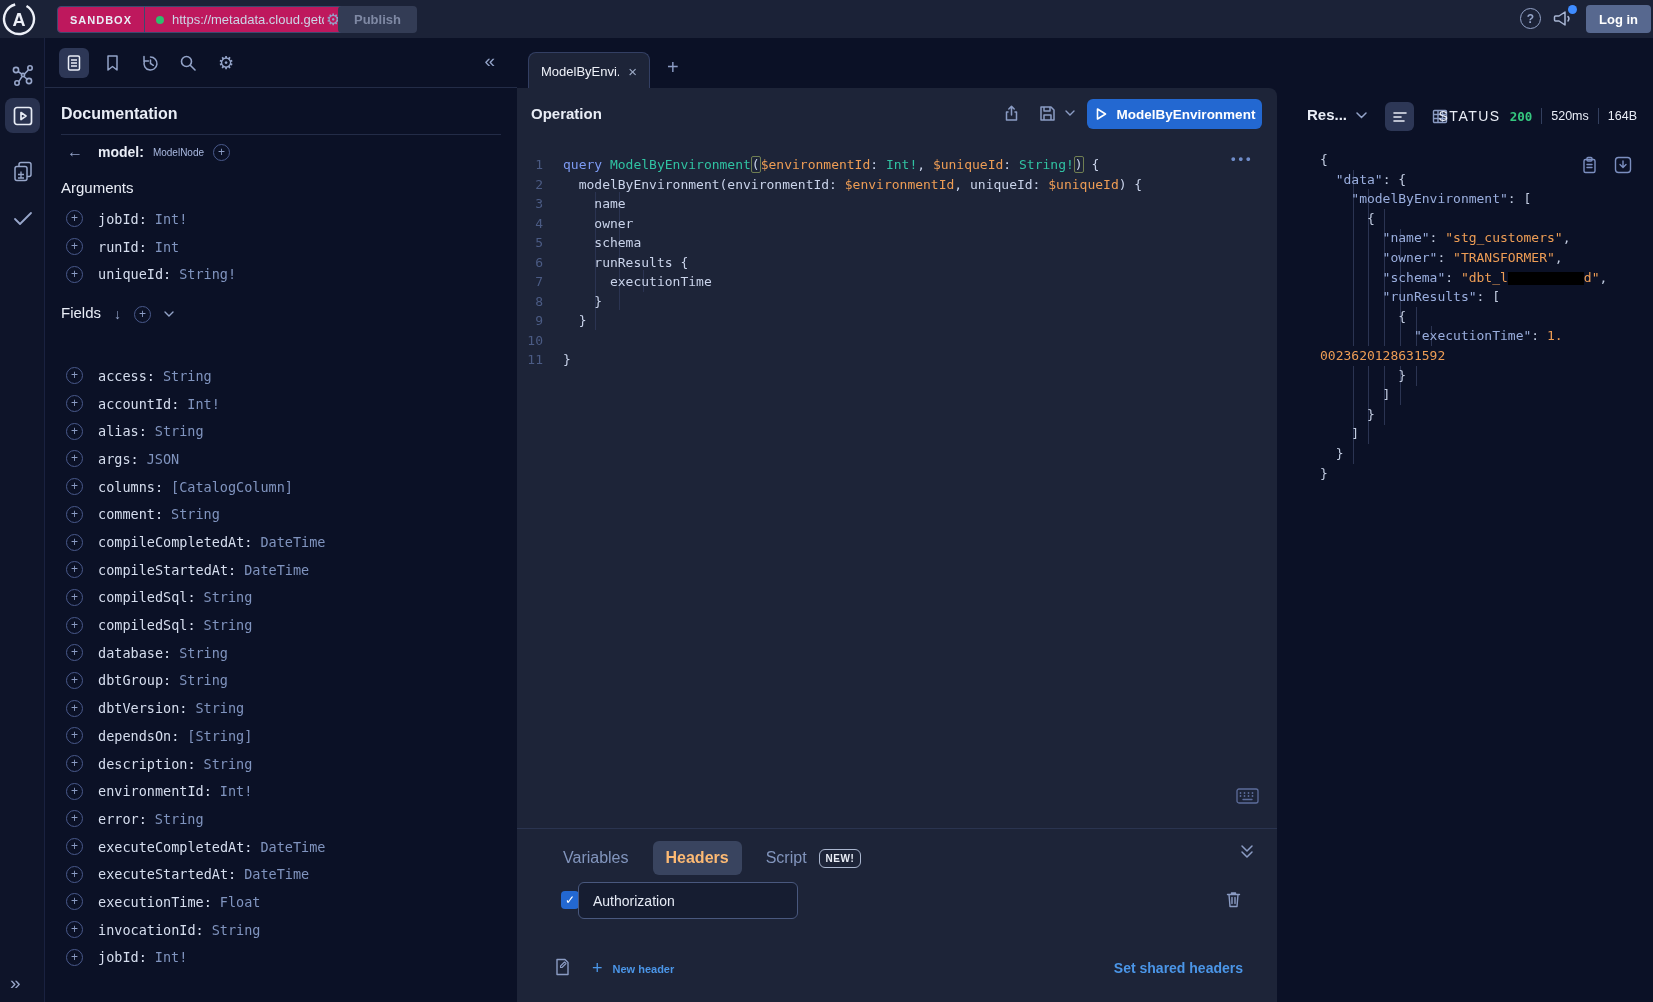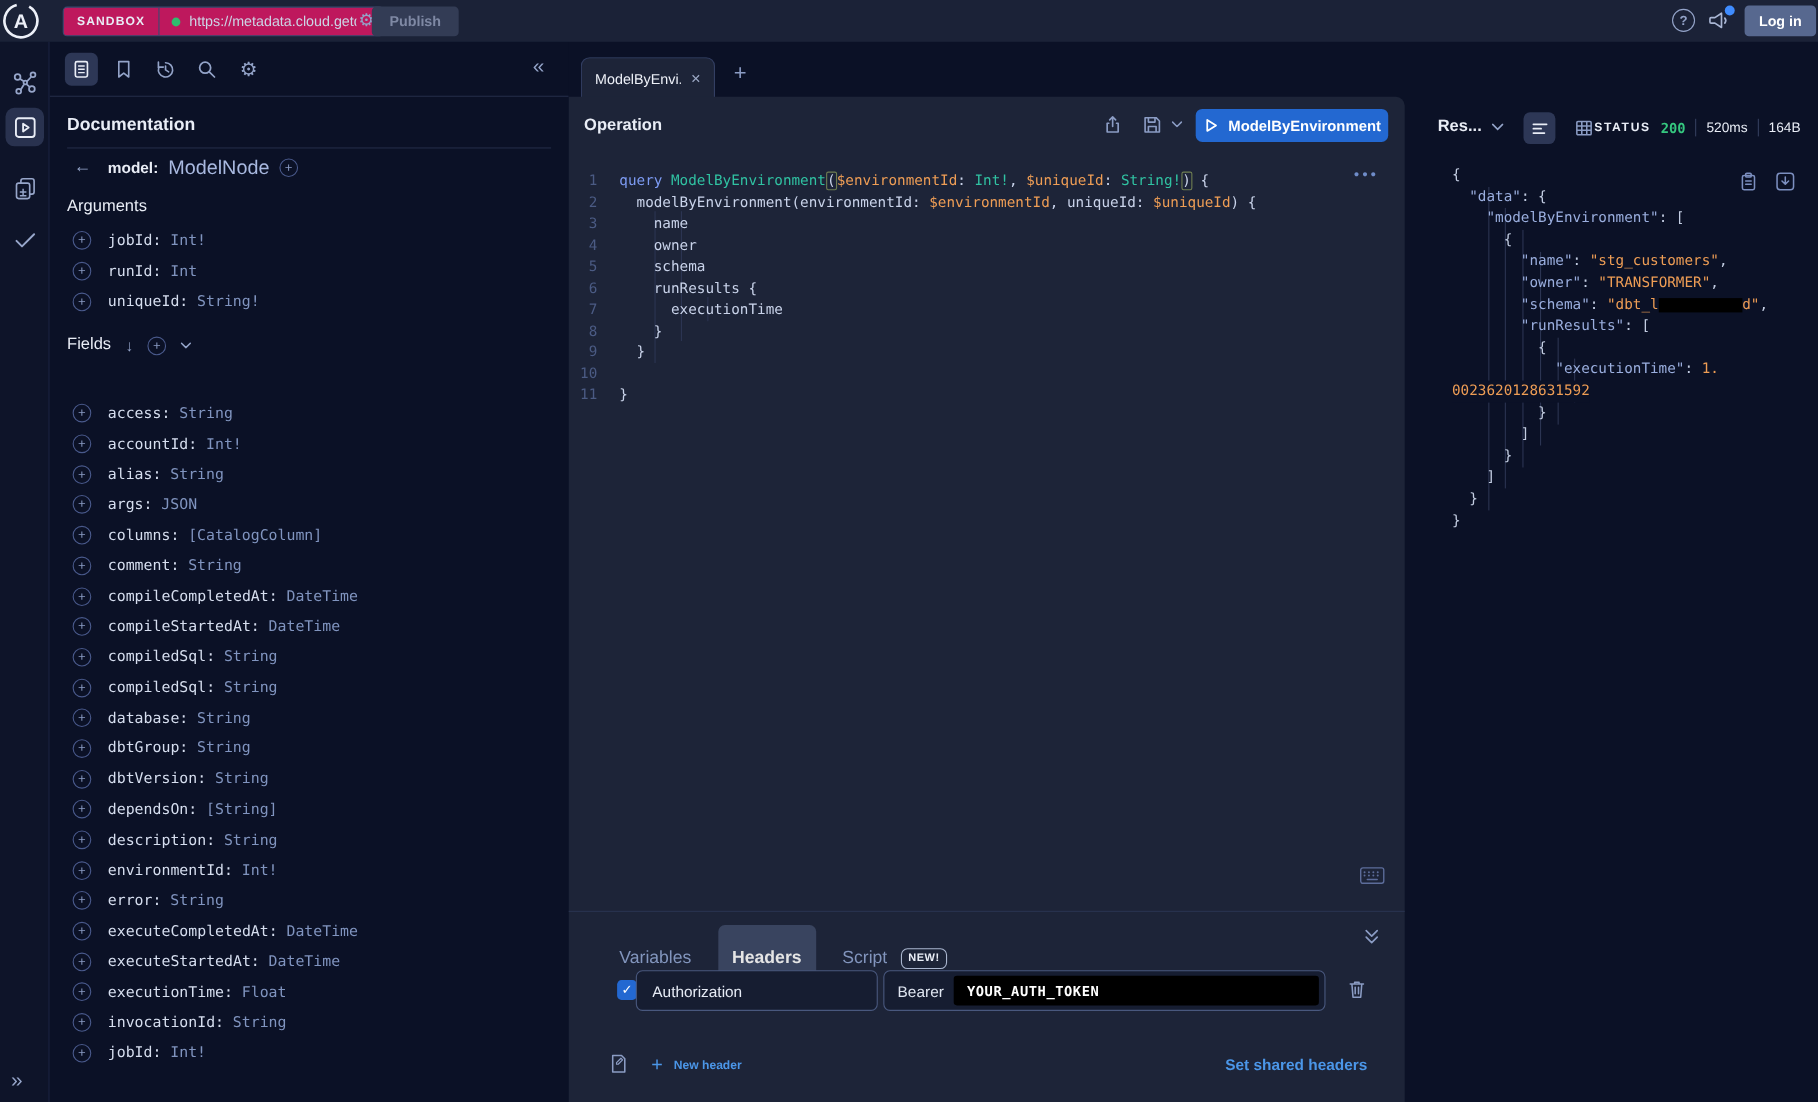--- a/index.html
+++ b/index.html
@@ -37,21 +37,21 @@
   .dt-icn.sel { background:#2d3756; color:#e9edf6; }
   .docs-collapse { position:absolute; right:22px; top:12px; font-size:19px; color:#93a3c8; }
   .docs-collapse::before { content:"«"; }
   .docs-body { padding:0 16px; }
   .docs-title { font-size:16px; font-weight:bold; margin-top:17px; }
   .docs-hr { border-top:1px solid #232c47; margin-top:11px; }
   .crumb { height:34px; display:flex; align-items:center; gap:9px; }
   .back-arrow { color:#93a3c8; font-size:16px; padding:0 6px; }
   .back-arrow::before { content:"←"; }
   .crumb-label { font-size:14px; font-weight:bold; }
-  .crumb-type { font-size:18px; color:#a9b9e0; }
+  .crumb-type { font-size:10px; color:#a9b9e0; }
   .sec-title { font-size:15px; font-weight:normal; margin-top:10px; height:20px; }
   .fields-head { display:flex; align-items:center; gap:13px; margin-top:16px; height:20px; }
   .sort-icn { color:#93a3c8; font-size:14px; }
   .sort-icn::before { content:"↓"; }
   .plus-circle { width:17px; height:17px; border:1px solid #49598b; border-radius:50%; color:#8b9cc4; font-size:12px; line-height:15px; text-align:center; flex:0 0 auto; display:inline-block; }
   .plus-circle::before { content:"+"; }
   .chev { color:#93a3c8; }
   .arg-list { margin-top:6px; }
   .field-list { margin-top:38px; }
   .f-row { height:27.7px; display:flex; align-items:center; gap:15px; padding-left:5px; }
@@ -84,21 +84,21 @@
   .tk-ty { color:#30c2a2; }
   .tk-var { color:#ee9d55; }
   .tk-pl { color:#c9d3ea; }
   .tk-br { color:#c9d3ea; border:1px solid #6f7e52; border-radius:2px; }
   .guide { position:absolute; width:1px; background:#2b3452; z-index:0; }
   .kbd-icn { position:absolute; left:719px; top:700px; color:#5c6c9a; }
 
   .op-divider { position:absolute; left:0; top:740px; width:100%; border-top:1px solid #2a3450; }
   .subtabs { position:absolute; left:46px; top:753px; display:flex; align-items:center; gap:24px; }
   .subtab { font-size:16px; color:#8295bd; }
-  .subtab.active { background:#39445f; border-radius:6px; padding:21px 13px; color:#e5e5e5; font-weight:bold; }
+  .subtab.active { background:#39445f; border-radius:6px; padding:8px 13px; color:#fdba74; font-weight:bold; }
   .new-badge { font-size:10px; font-weight:bold; color:#e9edf6; border:1px solid #aab6cf; border-radius:6px; padding:3px 6px; letter-spacing:0.5px; margin-left:-12px; }
   .subtabs-collapse { position:absolute; left:723px; top:756px; color:#8b9cc4; }
 
   .hdr-row { position:absolute; left:0; top:794px; width:100%; height:37px; }
   .hdr-check { position:absolute; left:44px; top:9px; width:18px; height:18px; background:#2368d1; border-radius:4px; color:#fff; font-size:12px; text-align:center; line-height:18px; }
   .hdr-check::before { content:"✓"; }
   .hdr-key { position:absolute; left:61px; top:0; width:220px; height:37px; background:#161d31; border:1px solid #49587e; border-radius:6px; color:#e6ebf5; font-size:14px; padding:0 14px; font-family:"Liberation Sans", sans-serif; outline:none; }
   .hdr-val { position:absolute; left:286px; top:0; width:402px; height:37px; background:#161d31; border:1px solid #49587e; border-radius:6px; display:flex; align-items:center; padding:0 5px 0 12px; gap:9px; }
   .hdr-prefix { font-size:14px; color:#dfe5f0; }
   .token-box { flex:1; height:27px; background:#000000; border-radius:3px; color:#ffffff; font-family:"DejaVu Sans Mono", monospace; font-size:12.5px; font-weight:bold; display:flex; align-items:center; padding:0 12px; letter-spacing:0.5px; }
@@ -112,21 +112,21 @@
   .shared-hdrs { position:absolute; right:34px; top:8px; color:#4b96e8; font-size:14px; font-weight:bold; }
 
   
   .resp { position:absolute; left:1290px; top:88px; right:0; bottom:0; }
   .resp-head { position:absolute; left:0; top:14px; width:100%; height:30px; }
   .resp-title { position:absolute; left:17px; top:4px; font-size:15px; font-weight:bold; }
   .resp-chev { position:absolute; left:66px; top:10px; color:#93a3c8; }
   .view-btn { position:absolute; top:0; width:29px; height:29px; border-radius:6px; display:flex; align-items:center; justify-content:center; color:#8b9cc4; }
   .view-btn.sel { background:#2d3756; color:#e9edf6; }
   .status-group { position:absolute; right:16px; top:6px; display:flex; align-items:center; gap:9px; }
-  .status-label { font-size:11px; font-weight:bold; letter-spacing:1.5px; color:#e9edf6; }
+  .status-label { font-size:14px; font-weight:normal; letter-spacing:1.5px; color:#e9edf6; }
   .status-code { font-size:12.5px; font-weight:bold; color:#35c77f; font-family:"DejaVu Sans Mono", monospace; }
   .status-sep { width:1px; height:16px; background:#333f5e; }
   .status-val { font-size:12.5px; color:#e9edf6; }
   .resp-actions { position:absolute; top:68px; right:21px; display:flex; gap:16px; color:#7c8fc0; }
   .json { position:absolute; left:30px; top:62px; right:4px; }
   .json .cl { white-space:pre; font-family:"DejaVu Sans Mono", monospace; font-size:13px; height:19.6px; line-height:19.6px; position:relative; z-index:1; }
   .tk-key { color:#9aaede; }
   .tk-pu { color:#c3cde2; }
   .tk-str { color:#ee9d55; }
   .tk-strw { color:#ee9d55; display:inline-block; background:#0b1126; }
@@ -449,24 +449,20 @@
   </div>
   <div class="subtabs-collapse">
     <svg width="14" height="16" viewBox="0 0 14 16" fill="none" stroke="currentColor" stroke-width="1.5" stroke-linecap="round" stroke-linejoin="round">
       <path d="M2 2l5 5 5-5M2 8l5 5 5-5"></path>
     </svg>
   </div>
 
   <div class="hdr-row">
     <div class="hdr-check"></div>
     <input class="hdr-key" value="Authorization" style="">
-    <div class="hdr-val">
-      <span class="hdr-prefix">Bearer</span>
-      <span class="token-box">YOUR_AUTH_TOKEN</span>
-    </div>
     <div class="hdr-trash">
       <svg width="17" height="18" viewBox="0 0 17 18" fill="none" stroke="currentColor" stroke-width="1.4" stroke-linecap="round" stroke-linejoin="round">
         <path d="M2.5 4.5h12M6.5 4.5V3h4v1.5M4 4.5l1 12h7l1-12"></path>
         <path d="M7 7.5v6M10 7.5v6"></path>
       </svg>
     </div>
   </div>
 
   <div class="hdr-bottom">
     <div class="edit-hdrs">

